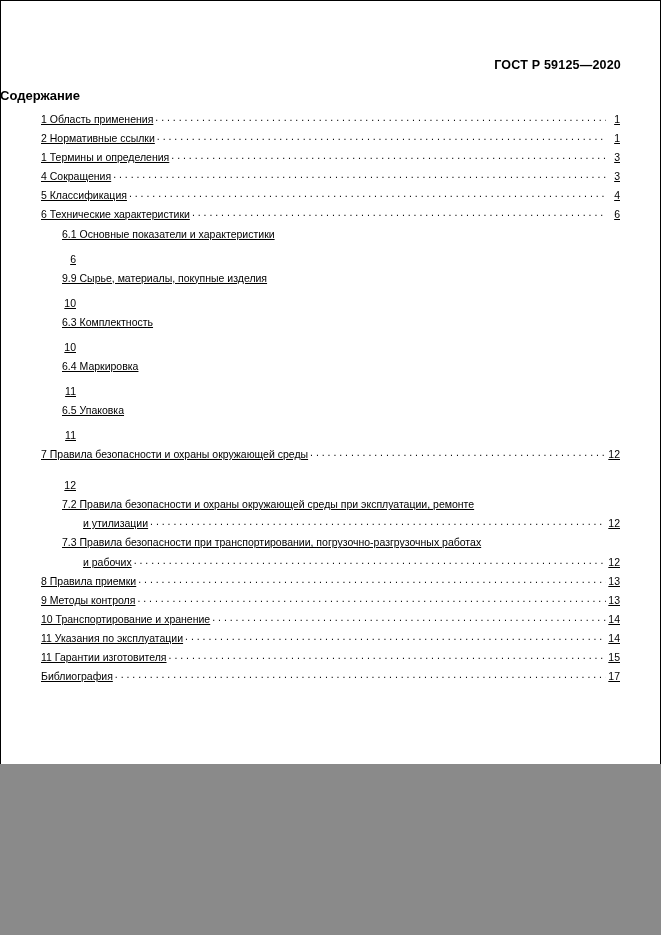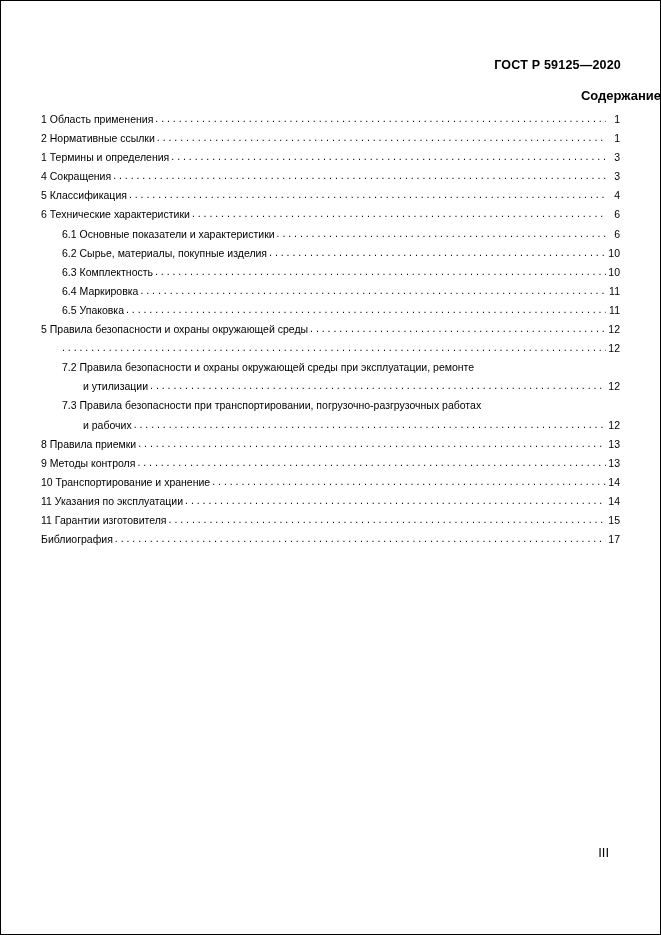--- a/index.html
+++ b/index.html
@@ -3,21 +3,21 @@
 <meta charset="utf-8">
 <style>
   html, body {
     margin: 0;
     padding: 0;
     background: #8a8a8a;
   }
   .page {
     position: relative;
     width: 661px;
-    height: 935px;
+    height: 764px;
     background: #ffffff;
     box-sizing: border-box;
     font-family: "Liberation Sans", sans-serif;
     color: #000000;
     overflow: hidden;
   }
   .page-border {
     position: absolute;
     left: 0;
     top: 0;
@@ -34,40 +34,42 @@
     font-size: 12.5px;
     font-weight: bold;
     letter-spacing: 0.2px;
     white-space: nowrap;
   }
   .toc-title {
     position: absolute;
     left: 0;
     right: 0;
     top: 88px;
-    text-align: right;
+    text-align: left;
     font-size: 13px;
     font-weight: bold;
   }
   .toc {
     position: absolute;
     left: 41px;
     right: 41px;
     top: 113px;
   }
   .toc-row {
     display: flex;
-    align-items: flex-end;
+    align-items: flex-start;
     font-size: 10.5px;
     line-height: 13px;
     margin-bottom: 6.1px;
     white-space: nowrap;
+    text-decoration: underline;
   }
   .toc-row.indent1 {
     padding-left: 21px;
+    flex-direction: column;
   }
   .toc-row.cont {
     padding-left: 42px;
   }
   .toc-label {
     flex: 0 0 auto;
     padding-right: 2px;
   }
   .toc-dots {
     flex: 1 1 auto;
@@ -140,41 +142,41 @@
         <span class="toc-label">6 Технические характеристики</span>
         <span class="toc-dots"></span>
         <span class="toc-page">6</span>
       </div>
       <div class="toc-row indent1">
         <span class="toc-label">6.1 Основные показатели и характеристики</span>
         <span class="toc-dots"></span>
         <span class="toc-page">6</span>
       </div>
       <div class="toc-row indent1">
-        <span class="toc-label">6.2 Сырье, материалы, покупные изделия</span>
+        <span class="toc-label">9.9 Сырье, материалы, покупные изделия</span>
         <span class="toc-dots"></span>
         <span class="toc-page">10</span>
       </div>
       <div class="toc-row indent1">
         <span class="toc-label">6.3 Комплектность</span>
         <span class="toc-dots"></span>
         <span class="toc-page">10</span>
       </div>
       <div class="toc-row indent1">
         <span class="toc-label">6.4 Маркировка</span>
         <span class="toc-dots"></span>
         <span class="toc-page">11</span>
       </div>
       <div class="toc-row indent1">
         <span class="toc-label">6.5 Упаковка</span>
         <span class="toc-dots"></span>
         <span class="toc-page">11</span>
       </div>
       <div class="toc-row">
-        <span class="toc-label">5 Правила безопасности и охраны окружающей среды</span>
+        <span class="toc-label">7 Правила безопасности и охраны окружающей среды</span>
         <span class="toc-dots"></span>
         <span class="toc-page">12</span>
       </div>
       <div class="toc-row indent1">
         <span class="toc-dots"></span>
         <span class="toc-page">12</span>
       </div>
       <div class="toc-row indent1 nodots">
         <span class="toc-label">7.2 Правила безопасности и охраны окружающей среды при эксплуатации, ремонте</span>
         <span class="toc-page"></span>

